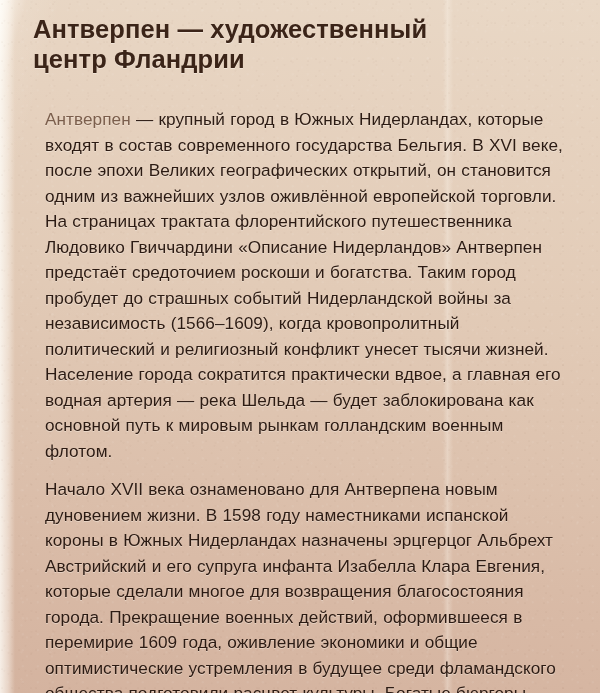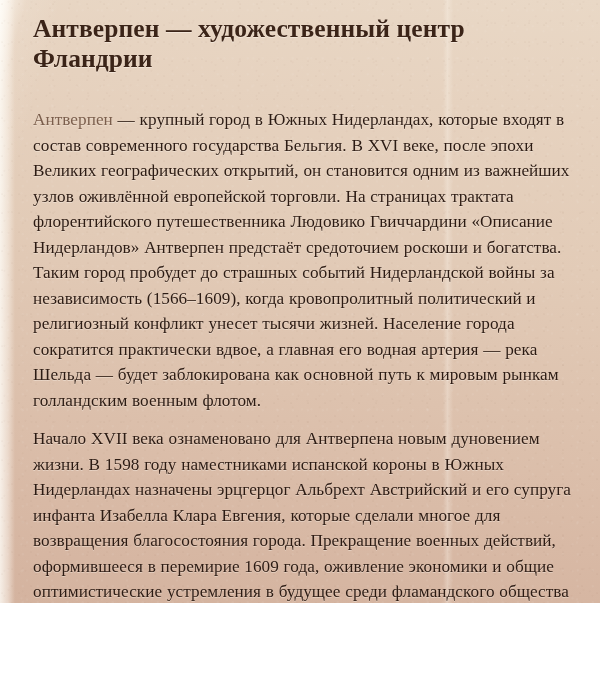--- a/index.html
+++ b/index.html
@@ -5,23 +5,23 @@
 <style>
   html, body {
     margin: 0;
     padding: 0;
     background: #ffffff;
   }
 
   #placard {
     position: relative;
     width: 600px;
-    height: 603px;
+    height: 693px;
     overflow: hidden;
-    font-family: Liberation Serif, serif;
+    font-family: Liberation Sans, sans-serif;
     
     background:
       linear-gradient(105deg,
         rgba(255,252,246,0.85) 0px,
         rgba(255,250,243,0.55) 10px,
         rgba(255,248,240,0.12) 26px,
         rgba(255,255,255,0.00) 60px),
       linear-gradient(185deg,
         #e9d8c6 0%,
         #e6d2bf 18%,
@@ -94,21 +94,21 @@
     color: #3b2418;
     max-width: 470px;
     text-shadow: 0 1px 0 rgba(255,250,243,0.45);
   }
 
   .body-block {
     margin-top: 33px;
   }
 
   .para {
-    margin: 0;
+    margin: 12px;
     font-size: 17.2px;
     line-height: 25.5px;
     font-weight: 500;
     color: #2c1b13;
     letter-spacing: 0.05px;
     word-spacing: 0.4px;
     text-align: left;
     text-shadow: 0 1px 0 rgba(255,250,243,0.38);
   }
 

